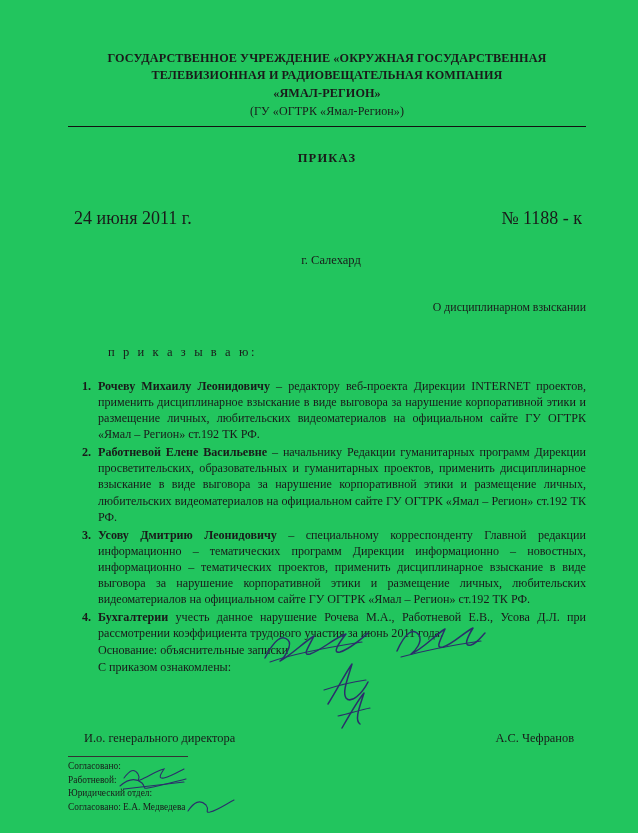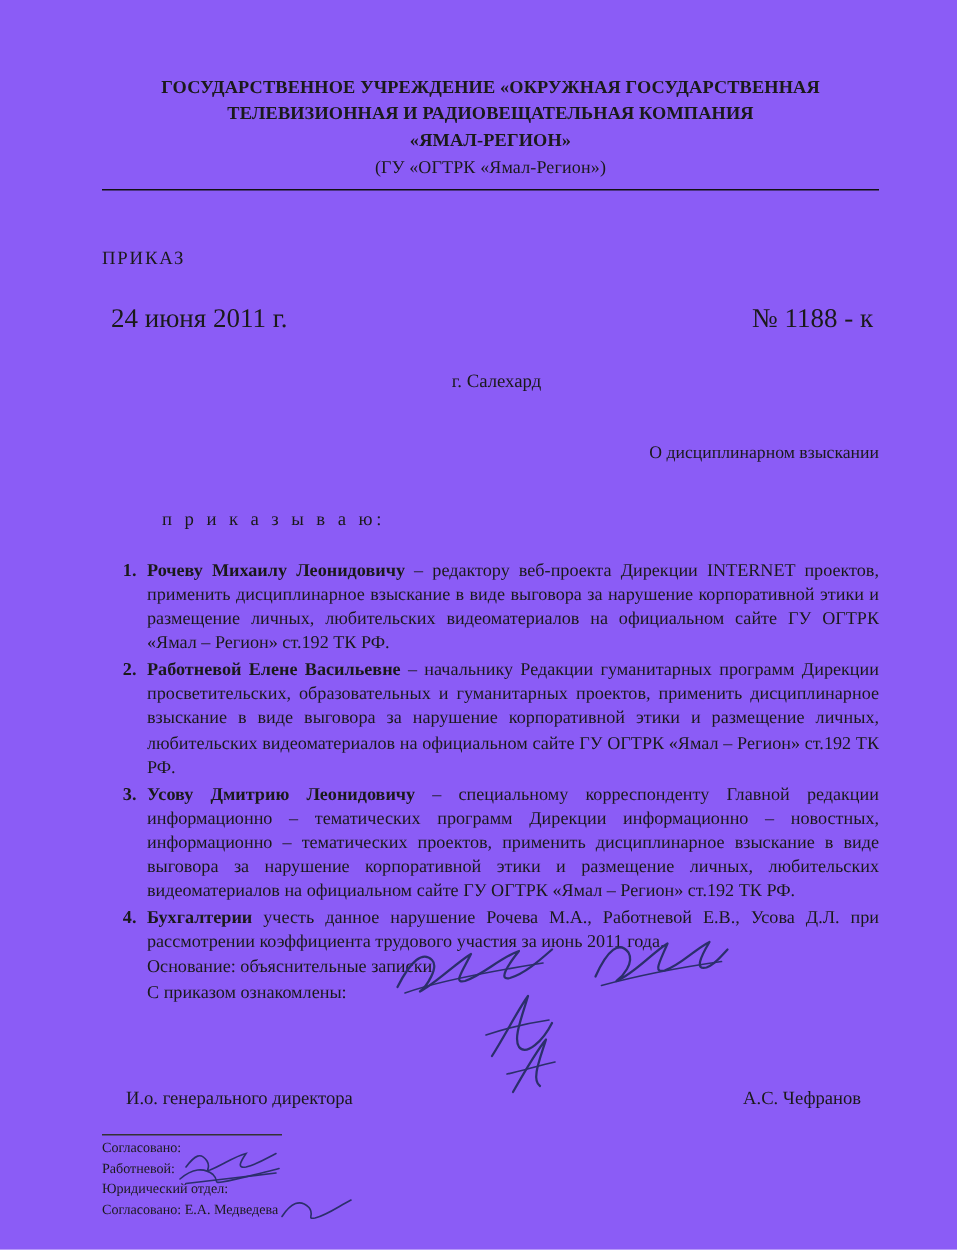--- a/index.html
+++ b/index.html
@@ -11,21 +11,21 @@
     width: 638px;
     height: 833px;
     position: relative;
     font-family: "Liberation Serif", serif;
     color: #1a1a1a;
     overflow: hidden;
   }
   .page {
     position: absolute;
     inset: 0;
-    background: #8b5cf6;
+    background: #22c55e;
   }
   .content {
     position: absolute;
     left: 68px;
     right: 52px;
     top: 50px;
   }
 
   
   .org-header {
@@ -42,35 +42,35 @@
   }
   .org-sub {
     text-align: center;
     font-size: 12px;
     font-weight: normal;
     margin-top: 1px;
   }
 
   
   .doc-title {
-    text-align: left;
-    font-weight: normal;
+    text-align: center;
+    font-weight: bold;
     font-size: 12.5px;
     letter-spacing: 1.2px;
-    margin-top: 38px;
+    margin-top: 24px;
   }
   .meta-row {
     display: flex;
     justify-content: space-between;
     align-items: baseline;
     margin-top: 22px;
     font-size: 18px;
   }
   .meta-row .date { padding-left: 6px; }
-  .meta-row .number { padding-right: 4px; }
+  .meta-row .number { padding-right: 4px; margin-top: 20px; }
 
   .city {
     text-align: center;
     font-size: 12.5px;
     margin-top: 24px;
     padding-left: 8px;
   }
   .subject {
     text-align: right;
     font-size: 11.8px;

